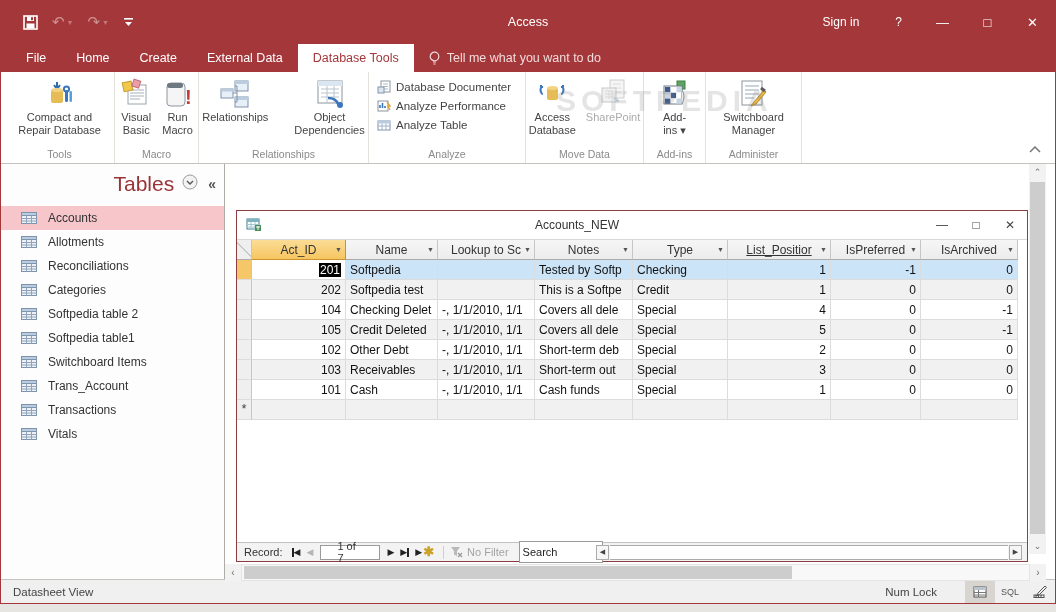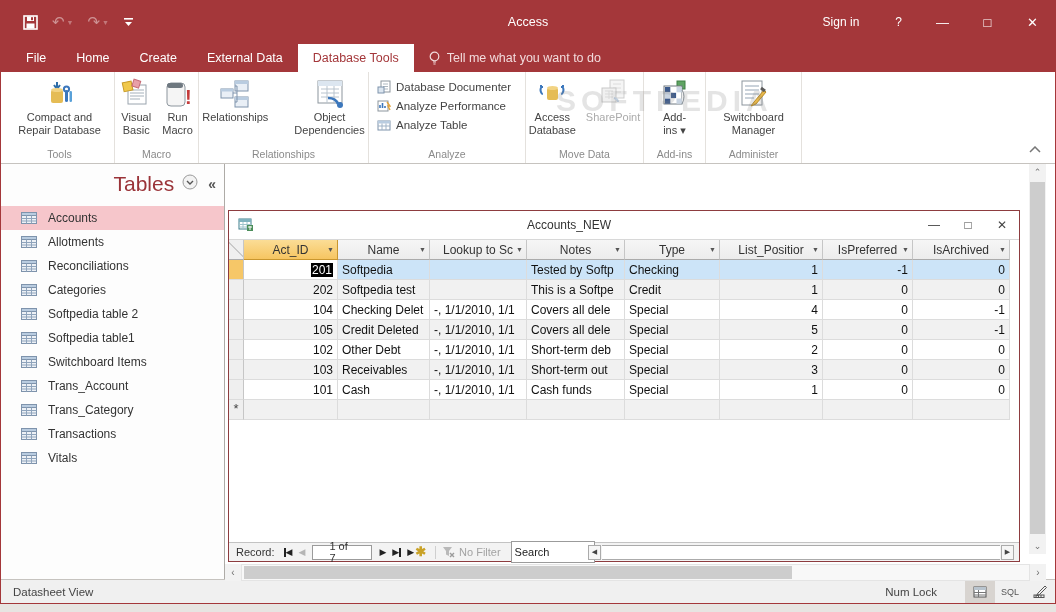--- a/index.html
+++ b/index.html
@@ -46,21 +46,21 @@
   .nav-ico { color:#666; margin-left:8px; }
   .chev-left { font-size:14px; color:#555; font-weight:bold; margin-left:10px; }
   .nav-list { margin-top:4px; }
   .nav-item { display:flex; align-items:center; gap:11px; height:24px; padding-left:20px; font-size:12px; color:#333; }
   .nav-item.sel { background:#F6C6CB; }
   .tbl-icon { display:flex; }
 
   .workarea { flex:1; position:relative; background:#fff; min-width:0; }
 
   
-  .docwin { position:absolute; left:3px; top:46px; width:792px; height:352px; background:#fff; border:1px solid #8D3C3F; display:flex; flex-direction:column; }
+  .docwin { position:absolute; left:11px; top:46px; width:792px; height:352px; background:#fff; border:1px solid #8D3C3F; display:flex; flex-direction:column; }
   .doc-title { height:29px; display:flex; align-items:center; position:relative; border-bottom:1px solid #D8D8D8; flex-shrink:0; }
   .doc-title .dicon { margin-left:9px; display:flex; }
   .doc-name { position:absolute; left:0; right:110px; text-align:center; font-size:12px; color:#333; }
   .doc-controls { margin-left:auto; display:flex; height:100%; }
   .dwbtn { width:34px; display:flex; align-items:center; justify-content:center; font-size:12px; color:#444; }
 
   .grid-header { display:flex; width:781px; flex-shrink:0; }
   .corner { width:15px; height:20px; background:#EFEFEF; border-right:1px solid #C6C6C6; border-bottom:1px solid #ABABAB;
             background-image:linear-gradient(45deg, transparent 46%, #C9C9C9 46%, #C9C9C9 54%, transparent 54%); }
   .hcell { height:20px; background:linear-gradient(#F6F6F6,#ECECEC); border-right:1px solid #C6C6C6; border-bottom:1px solid #ABABAB;
@@ -463,30 +463,20 @@
             <span class="nav-lbl">Trans_Account</span>
           </div>
           <div class="nav-item">
             <span class="tbl-icon">
               <svg width="16" height="12" viewBox="0 0 16 12">
                 <rect x="0.5" y="0.5" width="15" height="11" fill="#EDF1F6" stroke="#7E93AC"></rect>
                 <rect x="0.5" y="0.5" width="15" height="3" fill="#B9CCE0" stroke="#7E93AC"></rect>
                 <path d="M0.5 6.5 h15 M0.5 9 h15 M5.5 3.5 v8 M10.5 3.5 v8" stroke="#8FA4BC"></path>
               </svg>
             </span>
-            <span class="nav-lbl">Trans_Category</span>
-          </div>
-          <div class="nav-item">
-            <span class="tbl-icon">
-              <svg width="16" height="12" viewBox="0 0 16 12">
-                <rect x="0.5" y="0.5" width="15" height="11" fill="#EDF1F6" stroke="#7E93AC"></rect>
-                <rect x="0.5" y="0.5" width="15" height="3" fill="#B9CCE0" stroke="#7E93AC"></rect>
-                <path d="M0.5 6.5 h15 M0.5 9 h15 M5.5 3.5 v8 M10.5 3.5 v8" stroke="#8FA4BC"></path>
-              </svg>
-            </span>
             <span class="nav-lbl">Transactions</span>
           </div>
           <div class="nav-item">
             <span class="tbl-icon">
               <svg width="16" height="12" viewBox="0 0 16 12">
                 <rect x="0.5" y="0.5" width="15" height="11" fill="#EDF1F6" stroke="#7E93AC"></rect>
                 <rect x="0.5" y="0.5" width="15" height="3" fill="#B9CCE0" stroke="#7E93AC"></rect>
                 <path d="M0.5 6.5 h15 M0.5 9 h15 M5.5 3.5 v8 M10.5 3.5 v8" stroke="#8FA4BC"></path>
               </svg>
             </span>
@@ -531,21 +521,21 @@
               <span class="arr">▼</span>
             </div>
             <div class="hcell" style="width: 98px;">
               <span>Notes</span>
               <span class="arr">▼</span>
             </div>
             <div class="hcell" style="width: 95px;">
               <span>Type</span>
               <span class="arr">▼</span>
             </div>
-            <div class="hcell" style="width: 103px;">
+            <div class="hcell" style="width: 103px; text-decoration: underline;">
               <span>List_Positior</span>
               <span class="arr">▼</span>
             </div>
             <div class="hcell" style="width: 90px;">
               <span>IsPreferred</span>
               <span class="arr">▼</span>
             </div>
             <div class="hcell" style="width: 97px;">
               <span>IsArchived</span>
               <span class="arr">▼</span>

